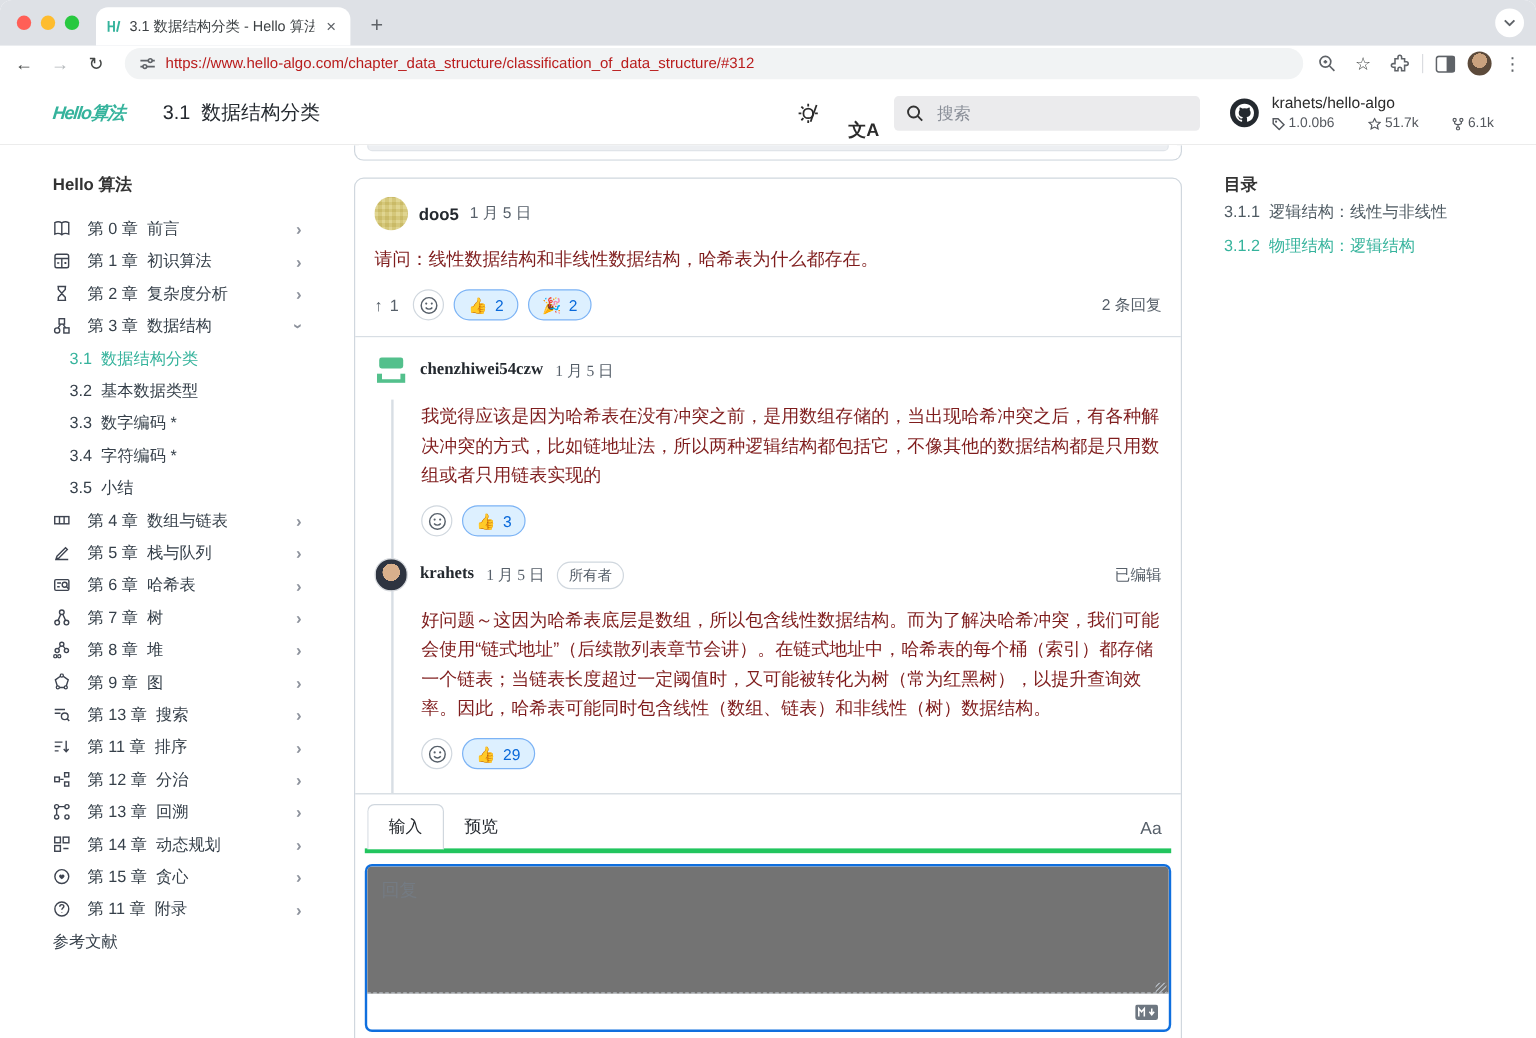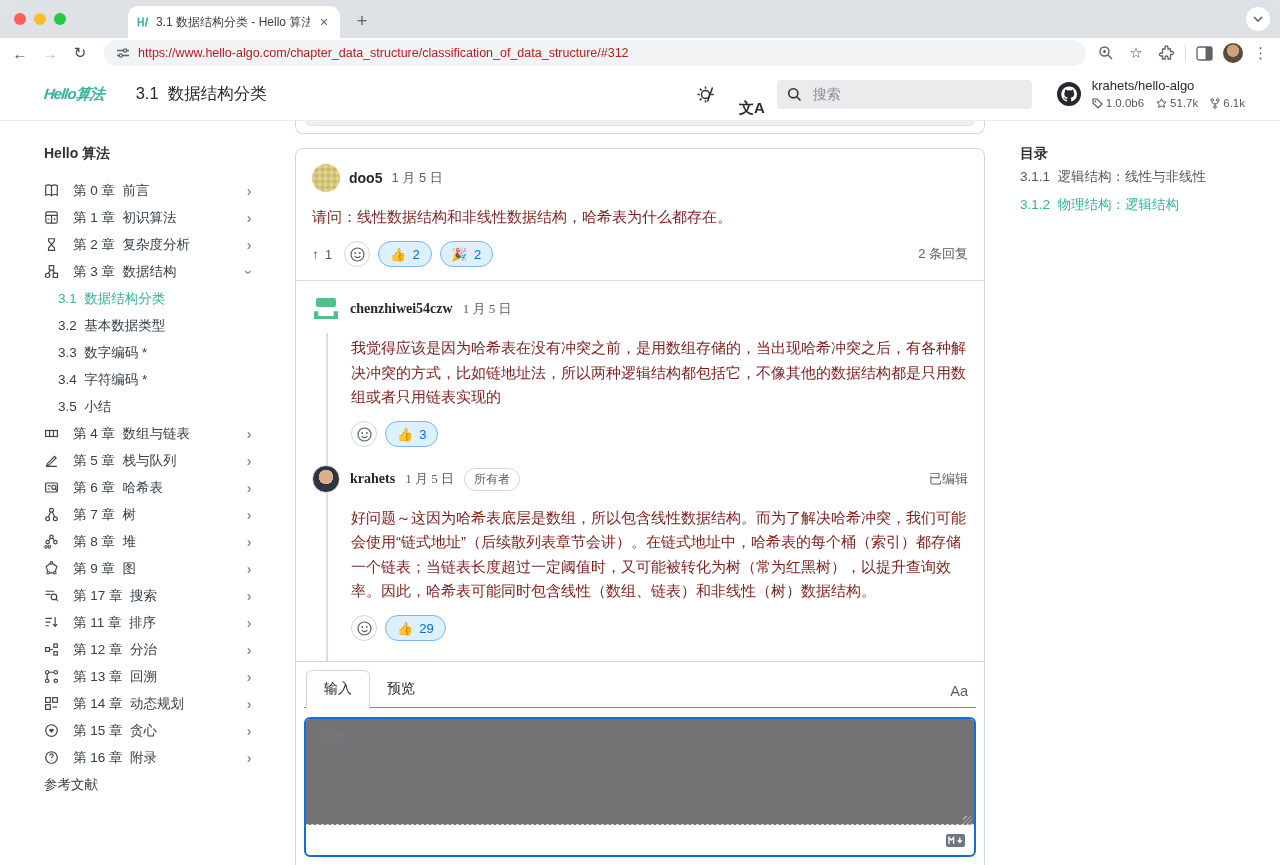--- a/index.html
+++ b/index.html
@@ -5,21 +5,21 @@
   * { box-sizing: border-box; }
   html,body { margin:0; padding:0; }
   body {
     width:1280px; height:865px; overflow:hidden;
     font-family:"Liberation Sans", sans-serif;
     background:#dee1e6; color:#1f2328;
   }
   .window { width:1280px; height:865px; border-radius:10px 10px 0 0; overflow:hidden; background:#fff; }
 
   
-  .tabstrip { height:38px; background:#dee1e6; display:flex; align-items:flex-end; position:relative;padding-left:48px; }
+  .tabstrip { height:38px; background:#dee1e6; display:flex; align-items:flex-end; position:relative; }
   .lights { display:flex; gap:8px; align-items:center; position:absolute; left:14px; top:13px; }
   .light { width:12px; height:12px; border-radius:50%; }
   .l-red{ background:#ff5f57; } .l-yellow{ background:#febc2e; } .l-green{ background:#28c840; }
   .tab { margin-left:80px; height:32px; width:212px; background:#fff; border-radius:10px 10px 0 0;
          display:flex; align-items:center; padding:0 8px; gap:6px; font-size:12px; color:#3c4043; }
   .tab-title { flex:1; white-space:nowrap; overflow:hidden; }
   .tab-close { color:#5f6368; font-size:14px; width:16px; text-align:center; cursor:default; }
   .newtab { color:#5f6368; font-size:18px; margin:0 0 6px 10px; width:24px; text-align:center; }
   .tabsearch { position:absolute; right:10px; top:7px; width:24px; height:24px; border-radius:50%; background:#fff;
                display:flex; align-items:center; justify-content:center; }
@@ -44,21 +44,21 @@
   .hdr-spacer { flex:1; }
   .hdr-ic { margin:0 12px; color:#2b2b2b; display:flex; align-items:center; }
   .translate { font-size:15px; font-weight:bold; color:#2b2b2b; white-space:nowrap;margin-top:28px; }
   .searchbox { width:255px; height:29px; background:#ebebed; border-radius:4px; display:flex; align-items:center;
                padding:0 10px; gap:9px; }
   .searchbox input { border:none; outline:none; background:transparent; font-size:14px; width:180px;
                      font-family:"Liberation Sans",sans-serif; color:#333; }
   .searchbox input::placeholder { color:#8a8f98; }
   .ghblock { display:flex; align-items:center; gap:10px; margin-left:24px; }
   .ghtext { font-size:13px; color:#2b2b2b; line-height:1.5; }
-  .ghmeta { display:flex; gap:12px; font-size:11.5px; color:#55595f; }
+  .ghmeta { display:flex; gap:28px; font-size:11.5px; color:#55595f; }
   .ghmeta span { display:flex; align-items:center; gap:3px; }
 
   
   .page { display:flex; height:744px; background:#fff; }
   .sidebar { width:295px; padding:24px 0 0 44px; font-size:13.5px; color:#36404a; flex:none; }
   .sb-title { font-weight:bold; color:#333; margin-bottom:14px; font-size:14px; white-space:pre-wrap; }
   .sb-row { display:flex; align-items:center; height:27px; width:210px; cursor:default; }
   .sb-ic { width:16px; height:16px; margin-right:13px; color:#3e4450; flex:none; }
   .sb-ic svg { display:block; }
   .sb-label { flex:1; white-space:pre; overflow:hidden; }
@@ -106,21 +106,21 @@
   .threadline { position:absolute; left:30px; top:52px; bottom:0; width:2px; background:#d8dee4; z-index:1; }
   .reply { position:relative; z-index:2; margin-bottom:4px; }
   .reply .c-head { gap:10px;font-family:Liberation Serif, serif; }
   .reply .c-body, .reply .c-foot { margin-left:39px; }
   .reply .c-foot { margin-bottom:18px; }
   .badge { border:1px solid #d0d7de; border-radius:14px; font-size:12px; color:#57606a; padding:2px 9px; }
   .edited { margin-left:auto; font-size:13px; color:#57606a; }
 
   
   .editor { border-top:1px solid #d0d7de; padding:8px 8px 0; }
-  .tabsrow { display:flex; align-items:flex-end; border-bottom:1px solid #22c55e; padding-left:2px; position:relative; }
+  .tabsrow { display:flex; align-items:flex-end; border-bottom:4px solid #22c55e; padding-left:2px; position:relative; }
   .tab-active { border:1px solid #d0d7de; border-bottom:1px solid #fff; margin-bottom:-1px; border-radius:6px 6px 0 0;
                 padding:9px 17px; font-size:14px; background:#fff; color:#1f2328; }
   .tab-plain { padding:9px 17px; font-size:14px; color:#24292f; }
   .aa { margin-left:auto; color:#57606a; font-size:14.5px; padding:0 8px 8px 0; }
   .editorbox { margin-top:9px; border:2px solid #0f6fde; border-radius:6px; overflow:hidden; background:#fff; }
   .editorbox textarea { display:block; width:100%; height:106px; border:none; outline:none; resize:none;
       padding:11px 12px; font-size:15px; color:#1f2328; font-family:"Liberation Sans",sans-serif;
       border-bottom:1px dashed #cfd6dd; background:#737373; }
   .editorbox textarea::placeholder { color:#747b83; }
   .editfoot { height:30px; display:flex; align-items:center; justify-content:flex-end; padding:0 9px; position:relative; }
@@ -444,21 +444,21 @@
           </span>
         <span class="sb-label">第 9 章  图</span>
         <span class="chev">›</span>
       </div>
       <div class="sb-row">
         <span class="sb-ic">
             <svg width="15" height="15" viewBox="0 0 14 14">
               <use href="#i-searchl"></use>
             </svg>
           </span>
-        <span class="sb-label">第 17 章  搜索</span>
+        <span class="sb-label">第 13 章  搜索</span>
         <span class="chev">›</span>
       </div>
       <div class="sb-row">
         <span class="sb-ic">
             <svg width="15" height="15" viewBox="0 0 14 14">
               <use href="#i-sort"></use>
             </svg>
           </span>
         <span class="sb-label">第 11 章  排序</span>
         <span class="chev">›</span>
@@ -498,21 +498,21 @@
           </span>
         <span class="sb-label">第 15 章  贪心</span>
         <span class="chev">›</span>
       </div>
       <div class="sb-row">
         <span class="sb-ic">
             <svg width="15" height="15" viewBox="0 0 14 14">
               <use href="#i-question"></use>
             </svg>
           </span>
-        <span class="sb-label">第 16 章  附录</span>
+        <span class="sb-label">第 11 章  附录</span>
         <span class="chev">›</span>
       </div>
       <div class="sb-ref">参考文献</div>
     </aside>
 
     <main class="content">
       <div class="stubcard">
           <div class="stubbar"></div>
         </div>
 

